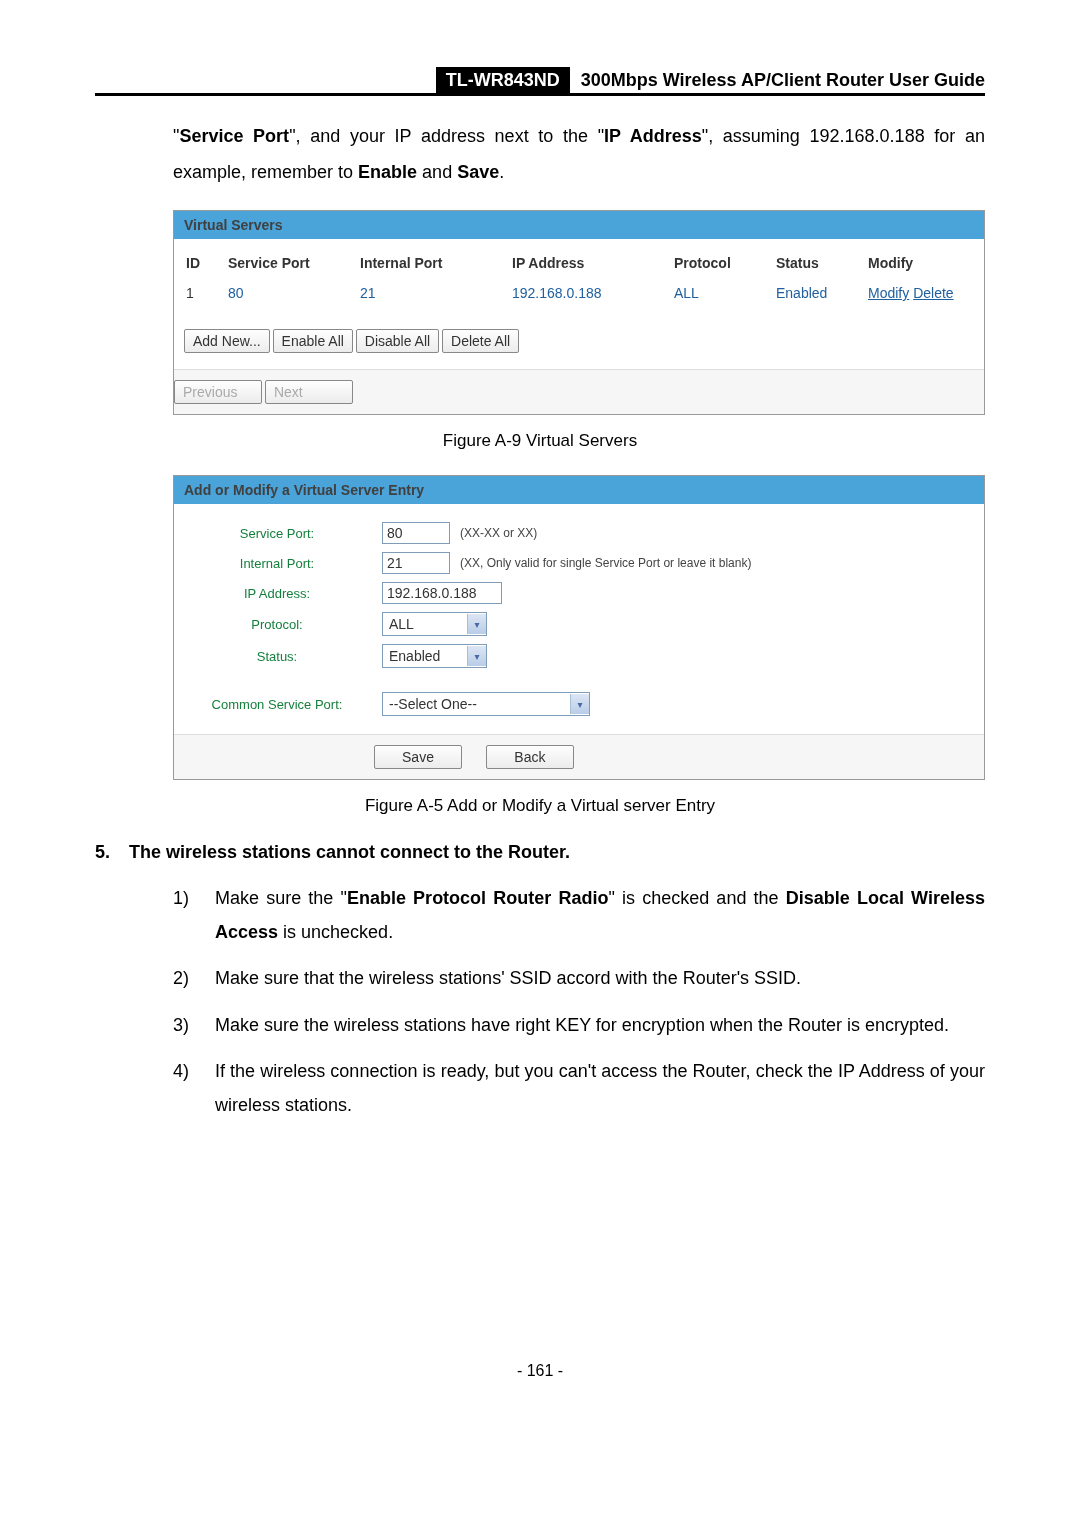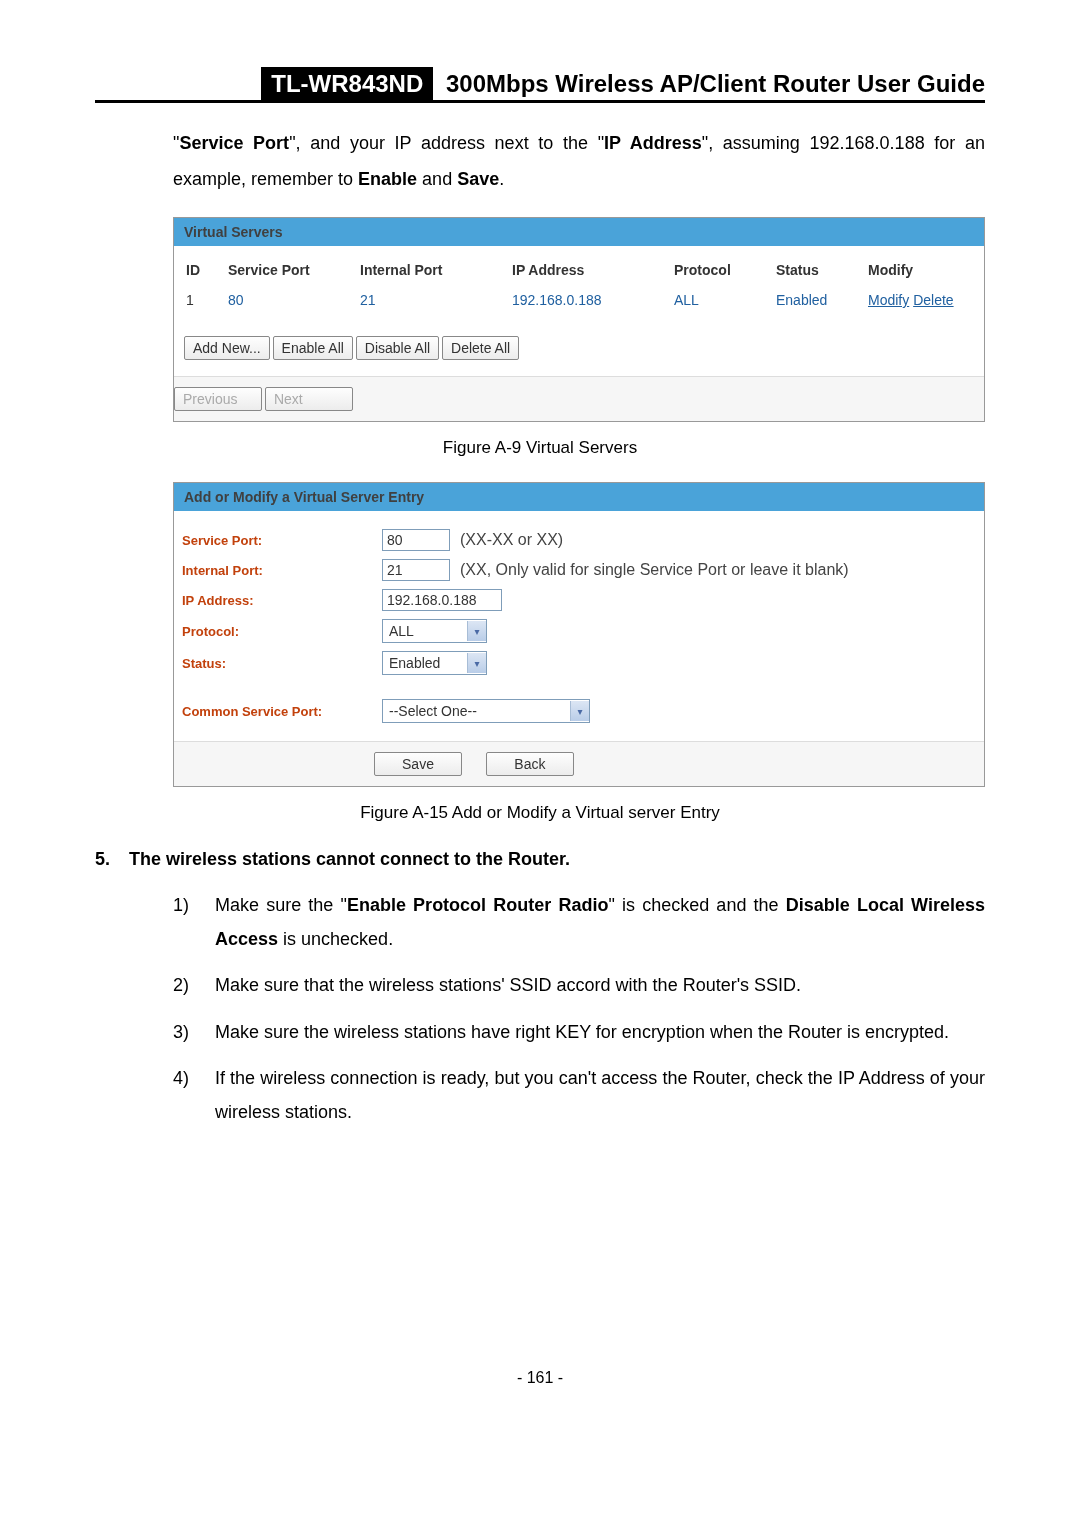--- a/index.html
+++ b/index.html
@@ -15,21 +15,21 @@
     box-sizing: border-box;
   }
   .hdr {
     border-bottom: 3px solid #000;
     padding-bottom: 2px;
     text-align: right;
     margin-bottom: 22px;
   }
   .hdr-inner {
     display: inline-block;
-    font-size: 24px;
+    font-size: 18px;
   }
   .model-name {
     background: #000;
     color: #fff;
     font-weight: bold;
     padding: 3px 10px 5px 10px;
   }
   .hdr-title {
     font-weight: bold;
     padding-left: 6px;
@@ -115,36 +115,36 @@
     margin-bottom: 16px;
   }
   .panel2 .panel-title { background: #4aa3d9; }
   .form-row {
     display: flex;
     align-items: center;
     padding: 4px 0 4px 0;
   }
   .form-label {
     width: 190px;
-    text-align: left;
-    font-weight: bold;
-    color: #c2410c;
+    text-align: center;
+    font-weight: normal;
+    color: #15803d;
     padding-right: 10px;
     font-size: 13px;
   }
   .form-input {
     border: 1px solid #7f9db9;
     padding: 2px 4px;
     font-size: 14px;
     color: #333;
     background: #fff;
   }
   .form-input.w58 { width: 58px; }
   .form-input.w110 { width: 110px; }
-  .form-hint { font-size: 16px; color: #444; padding-left: 10px; }
+  .form-hint { font-size: 12px; color: #444; padding-left: 10px; }
   .select {
     border: 1px solid #7f9db9;
     height: 22px;
     display: inline-flex;
     align-items: center;
     background: #fff;
   }
   .select-text {
     padding: 0 6px;
     font-size: 14px;
@@ -296,21 +296,21 @@
           <span class="select-arrow">▾</span>
         </div>
       </div>
     </div>
     <div class="btn-row2">
       <span class="ui-btn">Save</span>
       <span class="ui-btn">Back</span>
     </div>
   </div>
 
-  <div class="fig-caption">Figure A-15    Add or Modify a Virtual server Entry</div>
+  <div class="fig-caption">Figure A-5    Add or Modify a Virtual server Entry</div>
 
   <div class="sec5">
     <div class="num">5.</div>
     <div class="txt">The wireless stations cannot connect to the Router.</div>
   </div>
 
   <div class="sublist">
     <div class="subitem">
       <div class="sn">1)</div>
       <div class="st">

